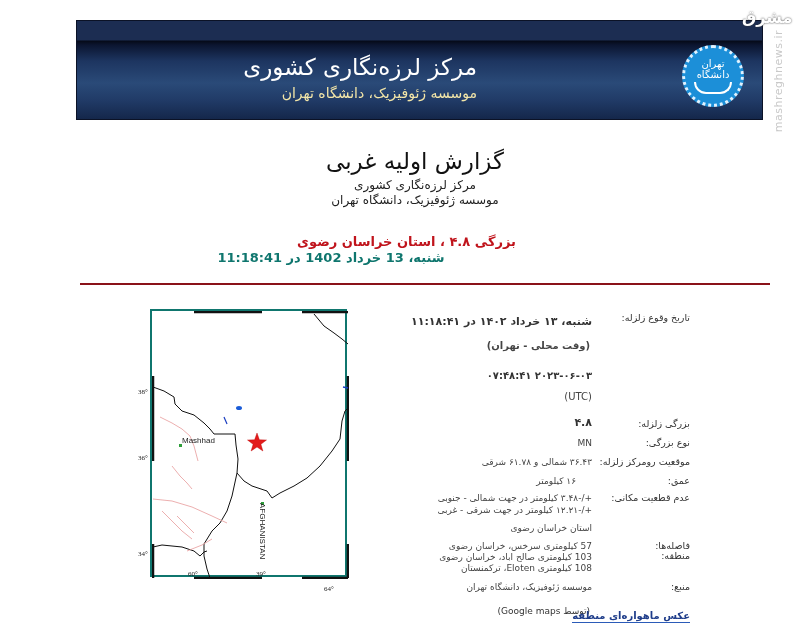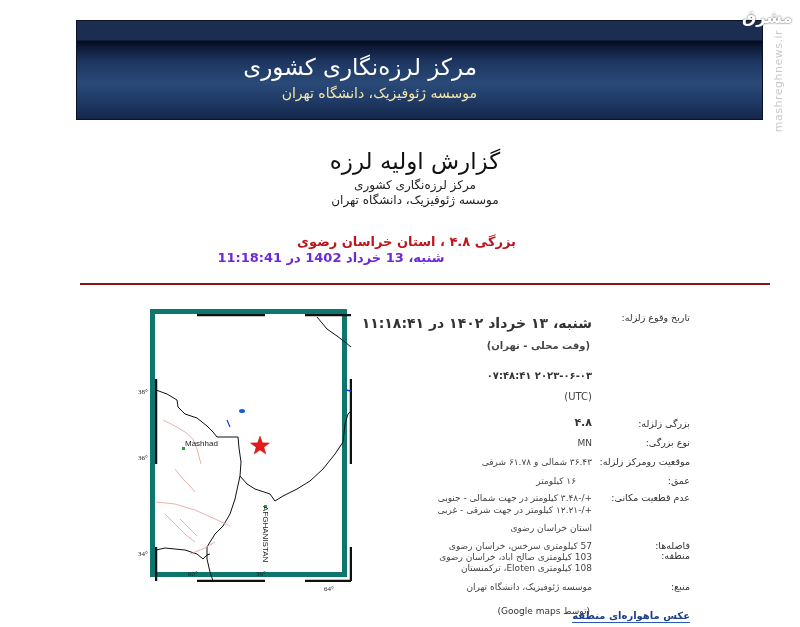--- a/index.html
+++ b/index.html
@@ -13,44 +13,49 @@
     border:3px dotted #dff2ff; box-sizing:border-box; display:flex; flex-direction:column; align-items:center; justify-content:center; color:#fff; font-size:10px; line-height:11px; direction:rtl; }
   .logo .wings { width:34px; height:10px; border-radius:0 0 17px 17px; border:2px solid #fff; border-top:none; margin-top:2px; }
 
   .watermark-top { position:absolute; left:742px; top:8px; color:#fff; font-size:16px; font-weight:bold; text-shadow:0 0 2px #333; direction:rtl; }
   .watermark-side { position:absolute; left:772px; top:30px; writing-mode:vertical-rl; transform:rotate(180deg); color:#c9c9c9; font-size:11px; letter-spacing:0.5px; }
 
   .report-title { position:absolute; left:0; width:800px; top:148px; text-align:center; font-size:23px; color:#111; direction:rtl; padding-left:30px; box-sizing:border-box; }
   .report-sub1 { position:absolute; left:0; width:800px; top:178px; text-align:center; font-size:12px; color:#222; direction:rtl; padding-left:30px; box-sizing:border-box; }
   .report-sub2 { position:absolute; left:0; width:800px; top:193px; text-align:center; font-size:12px; color:#222; direction:rtl; padding-left:30px; box-sizing:border-box; }
   .alert1 { position:absolute; left:0; width:800px; top:234px; text-align:center; font-size:13px; font-weight:bold; color:#c0141c; direction:rtl; padding-left:13px; box-sizing:border-box; }
-  .alert2 { position:absolute; left:0; width:652px; top:250px; text-align:center; font-size:13px; font-weight:bold; color:#6d28d9; direction:rtl; padding-left:10px; box-sizing:border-box; }
+  .alert2 { position:absolute; left:0; width:652px; top:250px; text-align:center; font-size:13px; font-weight:bold; color:#0f766e; direction:rtl; padding-left:10px; box-sizing:border-box; }
 
   .divider { position:absolute; left:80px; top:283px; width:690px; height:2px; background:#8a1219; }
 
-  .map { position:absolute; left:150px; top:309px; width:197px; height:268px; border:5px solid #0f766e; box-sizing:border-box; }
+  .map { position:absolute; left:150px; top:309px; width:197px; height:268px; border:2px solid #0f766e; box-sizing:border-box; }
   .map svg { position:absolute; left:0; top:0; }
   .tick { position:absolute; font-size:7px; color:#222; font-family:"Liberation Serif", serif; }
   .lbl { position:absolute; right:110px; font-size:9.5px; color:#333; direction:rtl; white-space:nowrap;text-align:center; }
   .val { position:absolute; right:205px; font-size:9px; color:#444; direction:rtl; white-space:nowrap; text-align:right; }
   .val.big { font-size:11px; font-weight:bold; color:#333; }
   .link { position:absolute; right:110px; top:610px; font-size:10px; color:#1f3d8a; font-weight:bold; border-bottom:1px solid #2b5bb8; direction:rtl; white-space:nowrap; padding-bottom:1px; }
   .link-note { position:absolute; right:210px; top:606px; font-size:9px; color:#333; direction:rtl; white-space:nowrap; }
 </style>
 </head>
 <body>
 
 <div class="banner">
   <div class="banner-title">مرکز لرزه‌نگاری کشوری</div>
   <div class="banner-sub">موسسه ژئوفیزیک، دانشگاه تهران</div>
+  <div class="logo">
+    <span>تهران</span>
+    <span>دانشگاه</span>
+    <div class="wings"></div>
+  </div>
 </div>
 <div class="watermark-top">مشرق</div>
 <div class="watermark-side">mashreghnews.ir</div>
 
-<div class="report-title">گزارش اولیه لرزه</div>
+<div class="report-title">گزارش اولیه غربی</div>
 <div class="report-sub1">مرکز لرزه‌نگاری کشوری</div>
 <div class="report-sub2">موسسه ژئوفیزیک، دانشگاه تهران</div>
 <div class="alert1">بزرگی ۴.۸ ،  استان خراسان رضوی</div>
 <div class="alert2">شنبه، 13 خرداد 1402 در 11:18:41</div>
 
 <div class="divider"></div>
 
 <div class="map">
   <svg width="197" height="268" viewBox="0 0 197 268">
 
@@ -88,21 +93,21 @@
   <div class="tick" style="left:106px;top:192px;font-size:8px;font-family:'Liberation Sans',sans-serif;writing-mode:vertical-rl;">AFGHANISTAN</div>
 </div>
 <div class="tick" style="left:138px;top:388px;">38°</div>
 <div class="tick" style="left:138px;top:454px;">36°</div>
 <div class="tick" style="left:138px;top:550px;text-align:center;">34°</div>
 <div class="tick" style="left:188px;top:570px;">60°</div>
 <div class="tick" style="left:256px;top:570px;">39°</div>
 <div class="tick" style="left:324px;top:570px;margin-top:15px;">64°</div>
 
 <div class="lbl" style="top:312px;">تاریخ وقوع زلزله:</div>
-<div class="val big" style="top:315px;right:208px;font-size:14px;">شنبه، ۱۳ خرداد ۱۴۰۲ در ۱۱:۱۸:۴۱</div>
+<div class="val big" style="top:315px;right:208px;font-size:11px;">شنبه، ۱۳ خرداد ۱۴۰۲ در ۱۱:۱۸:۴۱</div>
 <div class="val" style="top:340px;right:210px;font-size:10px;font-weight:bold;">(وقت محلی - تهران)</div>
 <div class="val big" style="top:370px;right:208px;font-size:10px;">۲۰۲۳-۰۶-۰۳ ۰۷:۴۸:۴۱</div>
 <div class="val" style="top:391px;right:208px;font-size:10px;">(UTC)</div>
 
 <div class="lbl" style="top:418px;">بزرگی زلزله:</div>
 <div class="val big" style="top:416px;right:208px;margin-left:40px;">۴.۸</div>
 
 <div class="lbl" style="top:437px;">نوع بزرگی:</div>
 <div class="val" style="top:438px;right:208px;">MN</div>
 

